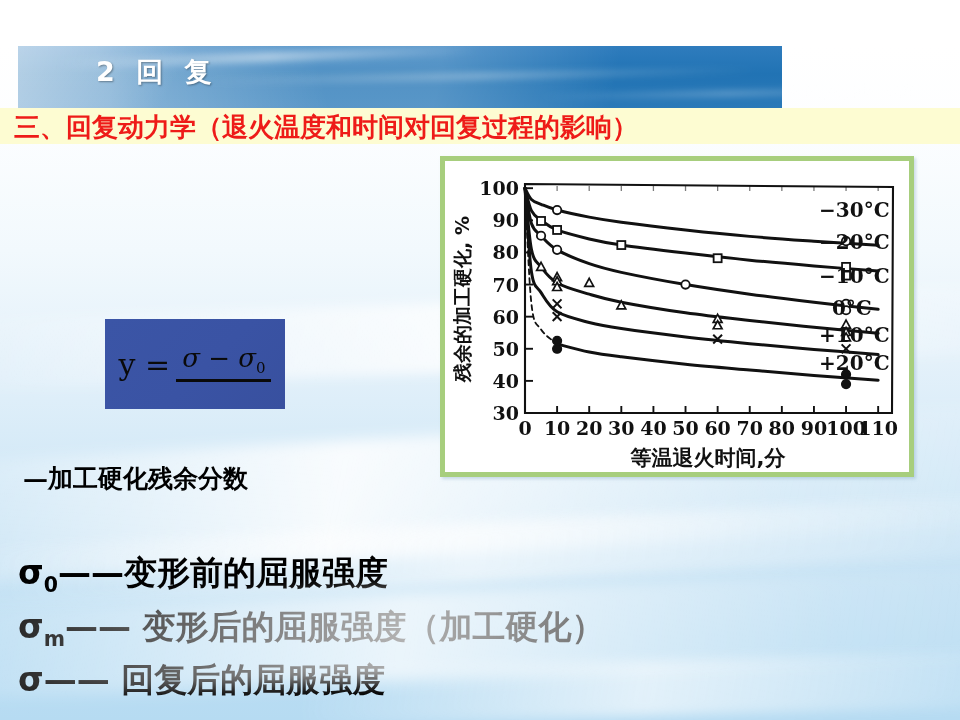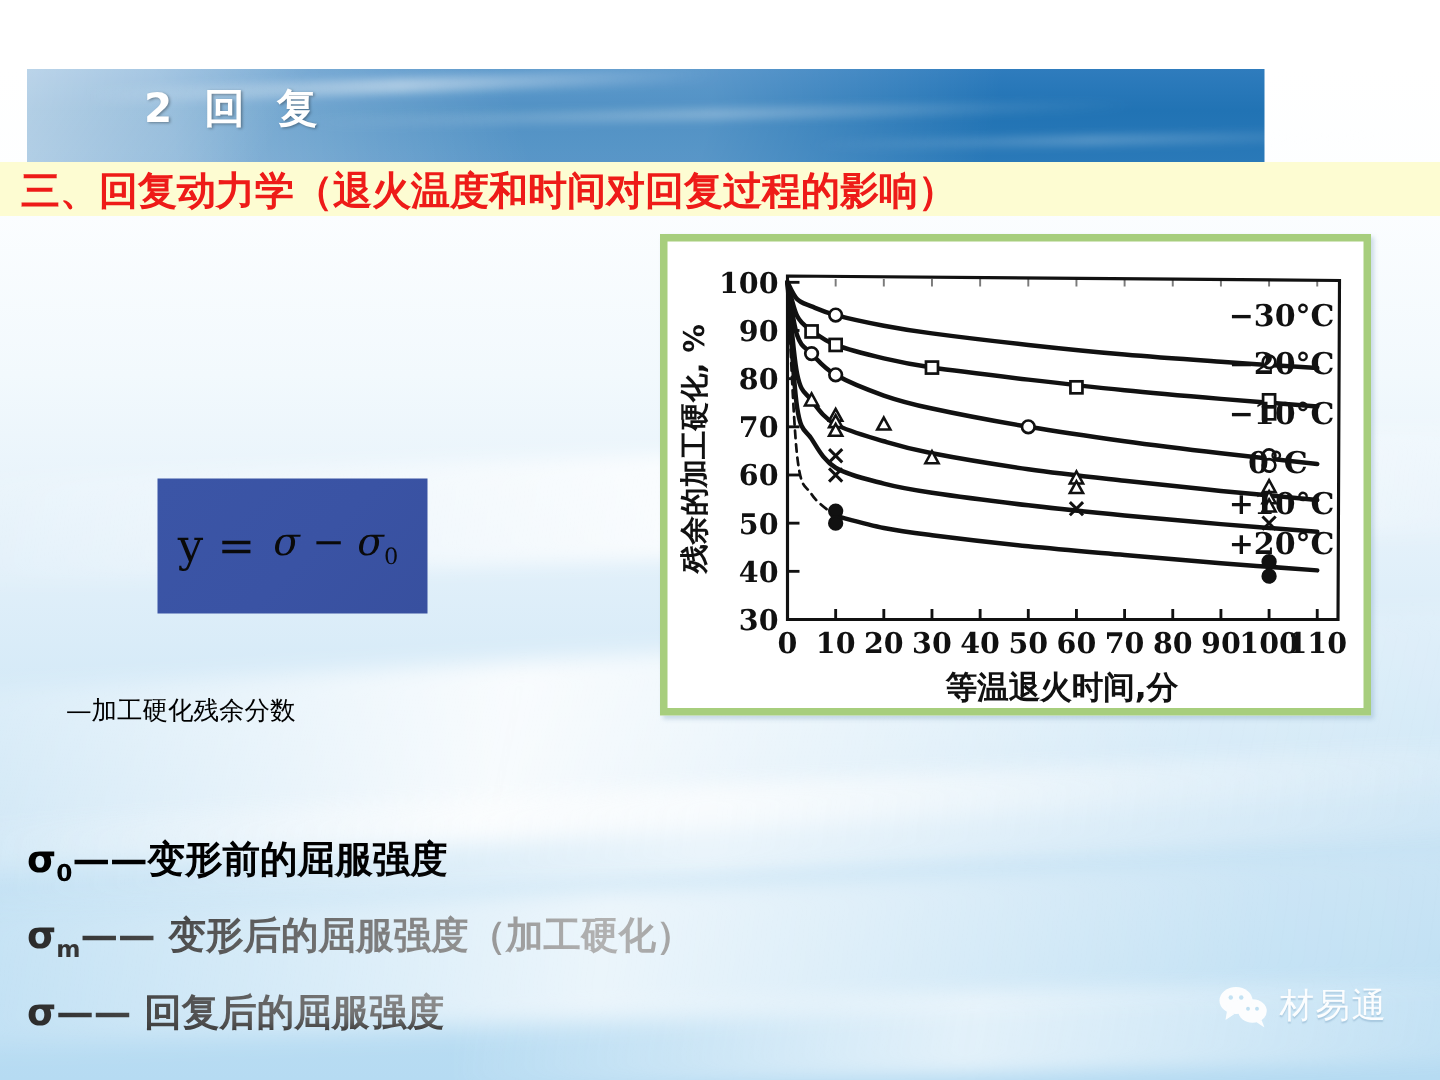--- a/index.html
+++ b/index.html
@@ -51,21 +51,21 @@
     background: linear-gradient(100deg, rgba(255,255,255,0) 0%, rgba(255,255,255,.8) 45%, rgba(255,255,255,0) 100%);
     filter: blur(6px);
   }
   .cs1 { left: -5%; top: 300px; width: 120%; height: 70px; transform: rotate(-2deg); }
   .cs2 { left: -5%; top: 520px; width: 120%; height: 60px; transform: rotate(-3deg); opacity:.8;}
   .cs3 { left: 300px; top: 660px; width: 80%; height: 55px; transform: rotate(-1.5deg); opacity:.75;}
 
   
   #title-banner {
     position: absolute;
-    left: 18px; top: 46px; width: 825px; height: 62px;
+    left: 18px; top: 46px; width: 764px; height: 62px;
     background:
       linear-gradient(118deg, rgba(255,255,255,.40) 0%, rgba(255,255,255,0) 22%),
       linear-gradient(75deg,  rgba(255,255,255,.30) 12%, rgba(255,255,255,0) 40%),
       linear-gradient(100deg, rgba(255,255,255,.22) 55%, rgba(255,255,255,0) 78%),
       linear-gradient(180deg, #2f7cbd 0%, #2173b4 45%, #2a79b8 100%);
     box-sizing: border-box;
   }
   #title-banner .streak {
     position: absolute; pointer-events: none;
     background: linear-gradient(95deg, rgba(255,255,255,0), rgba(255,255,255,.45), rgba(255,255,255,0));
@@ -129,53 +129,53 @@
   }
   .formula {
     display: flex; align-items: center;
     color: #0a0a0a;
     font-family: "DejaVu Serif", "Liberation Serif", serif;
   }
   .formula .lhs {
     font-size: 30px; font-style: normal; margin-right: 2px;
   }
   .formula .frac {
-    display: inline-flex; flex-direction: row; align-items: center;
+    display: inline-flex; flex-direction: column; align-items: center;
     margin-left: 4px;
     text-align: center;
   }
   .formula .num, .formula .den {
     font-size: 26px; font-style: italic;
     padding: 0 6px; line-height: 1.15;
     white-space: nowrap;
   }
   .formula .bar {
     width: 100%; height: 3px; background: #0a0a0a; margin: 2px 0;
   }
   .sub { font-size: 15px; vertical-align: sub; font-style: normal; }
 
   
   #note-line {
     position: absolute;
-    left: 44px; top: 462px;
-    font-size: 17px;
+    left: 23px; top: 462px;
+    font-size: 25px;
     color: #000000;
     font-family: "DejaVu Serif", "Liberation Serif", serif;
-    font-weight: 400;
+    font-weight: 700;
     white-space: nowrap;
   }
 
   
   #sigma-list {
     position: absolute;
     left: 18px; top: 552px;
     font-family: "DejaVu Serif", "Liberation Serif", serif;
   }
   .sigma-line {
-    font-size: 25px;
+    font-size: 33px;
     color: #000000;
     font-weight: bold;
     line-height: 42px;
     white-space: nowrap;
   }
   .sigma-line .sym { font-family: "DejaVu Sans", "Liberation Sans", sans-serif; }
   .sigma-line .sym sub { font-size: 0.62em; }
 
   
   #chart-panel {
@@ -355,27 +355,14 @@
           <path d="M 110.11 180.96 C 115.46 182.30, 131.51 186.85, 142.21 188.99 C 152.91 191.13, 158.26 191.77, 174.32 193.80 C 190.37 195.84, 217.12 198.99, 238.53 201.19 C 259.93 203.38, 281.33 205.10, 302.74 206.97 C 324.14 208.84, 345.54 210.72, 366.95 212.43 C 388.35 214.14, 420.46 216.44, 431.16 217.25" fill="none" stroke="#111" stroke-width="3" stroke-linecap="round"></path>
           <circle cx="110.10526315789474" cy="177.74647887323943" r="4.4" fill="#111" stroke="#111" stroke-width="1.4"></circle>
           <circle cx="110.10526315789474" cy="185.77464788732394" r="4.4" fill="#111" stroke="#111" stroke-width="1.4"></circle>
           <circle cx="399.05263157894734" cy="211.46478873239437" r="4.4" fill="#111" stroke="#111" stroke-width="1.4"></circle>
           <circle cx="399.05263157894734" cy="221.09859154929578" r="4.4" fill="#111" stroke="#111" stroke-width="1.4"></circle>
           <text x="372.10526315789474" y="206.64788732394368" text-anchor="start" font-family="&quot;DejaVu Serif&quot;,&quot;Liberation Serif&quot;,serif" font-size="20" font-weight="bold" fill="#111">+20°C</text>
         </svg>
     </div>
   </div>
 
-  <div id="watermark">
-    <svg width="34" height="28" viewBox="0 0 34 28">
-      <ellipse cx="12" cy="10" rx="11" ry="9" fill="#ffffff"></ellipse>
-      <polygon points="6,17 5,23 11,19" fill="#ffffff"></polygon>
-      <ellipse cx="23" cy="17" rx="9.5" ry="7.8" fill="#ffffff"></ellipse>
-      <polygon points="29,23 31,28 25,24" fill="#ffffff"></polygon>
-      <circle cx="8.5" cy="8" r="1.5" fill="#bfe0f2"></circle>
-      <circle cx="15.5" cy="8" r="1.5" fill="#bfe0f2"></circle>
-      <circle cx="20" cy="15.5" r="1.3" fill="#bfe0f2"></circle>
-      <circle cx="26" cy="15.5" r="1.3" fill="#bfe0f2"></circle>
-    </svg>
-    <span class="wm-text">材易通</span>
-  </div>
 
 </div>
 
 </body></html>

